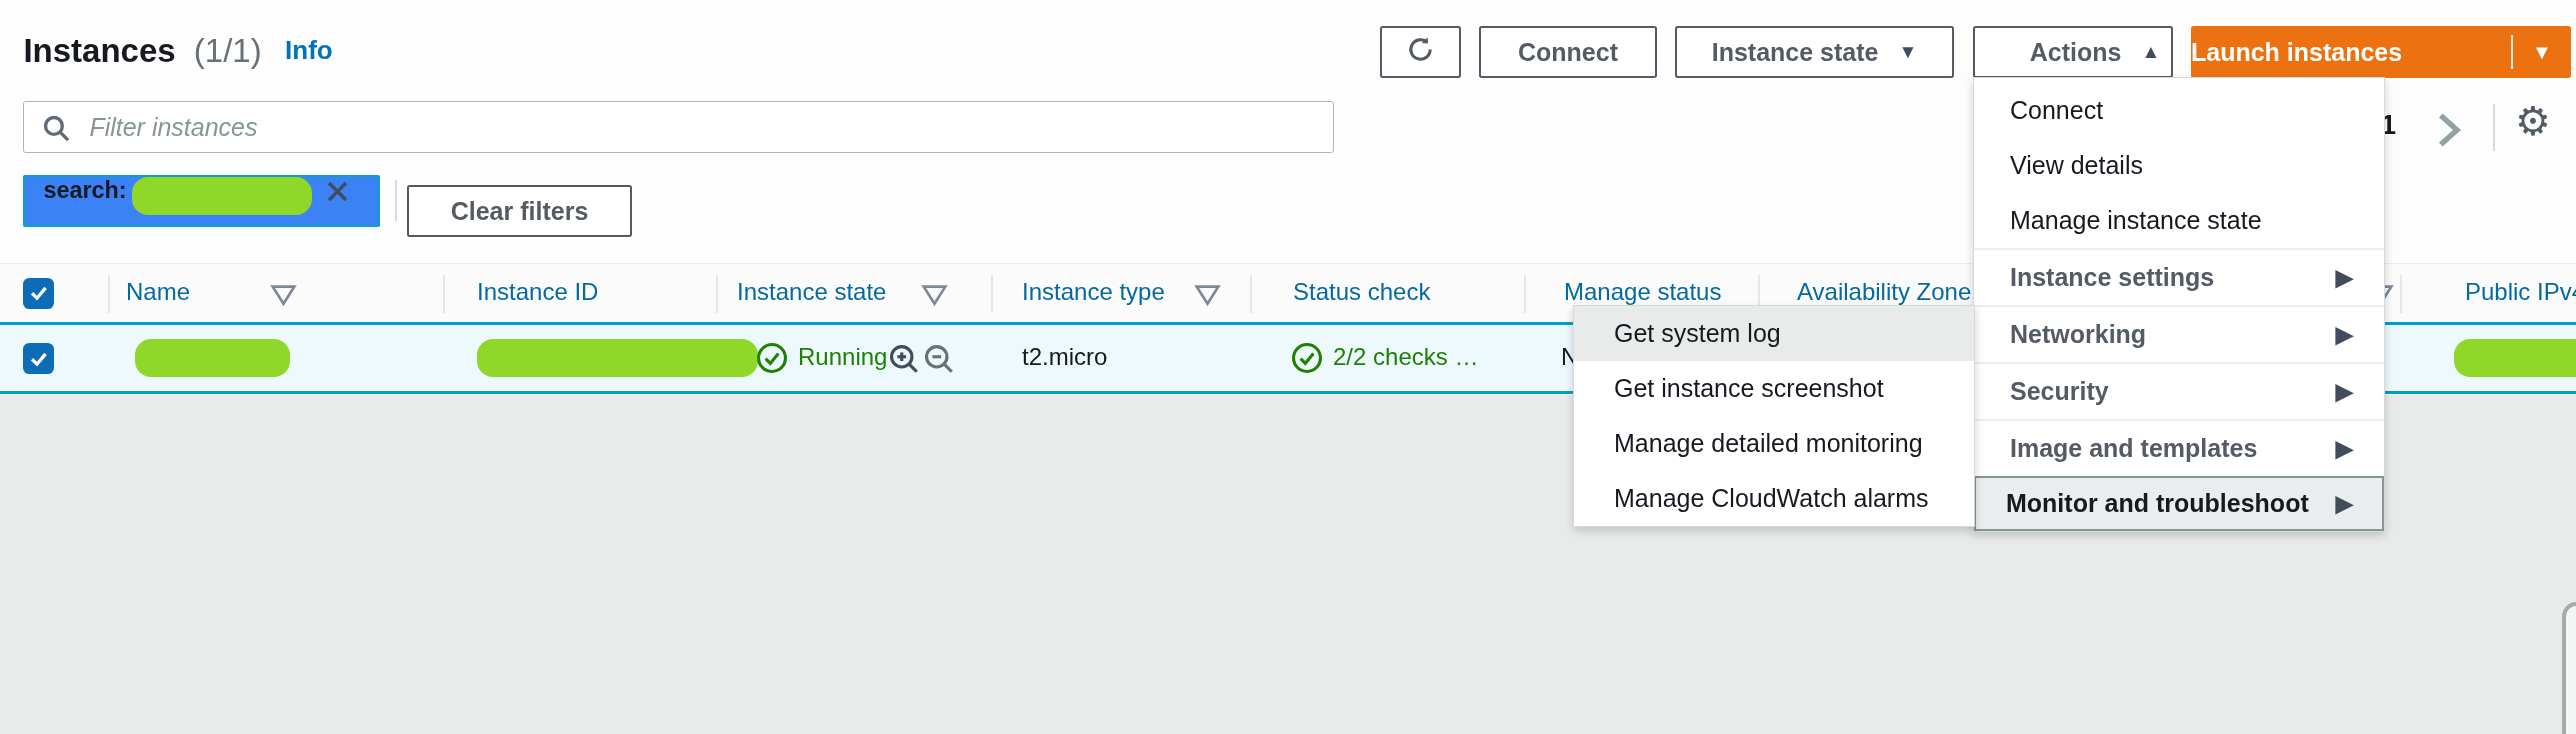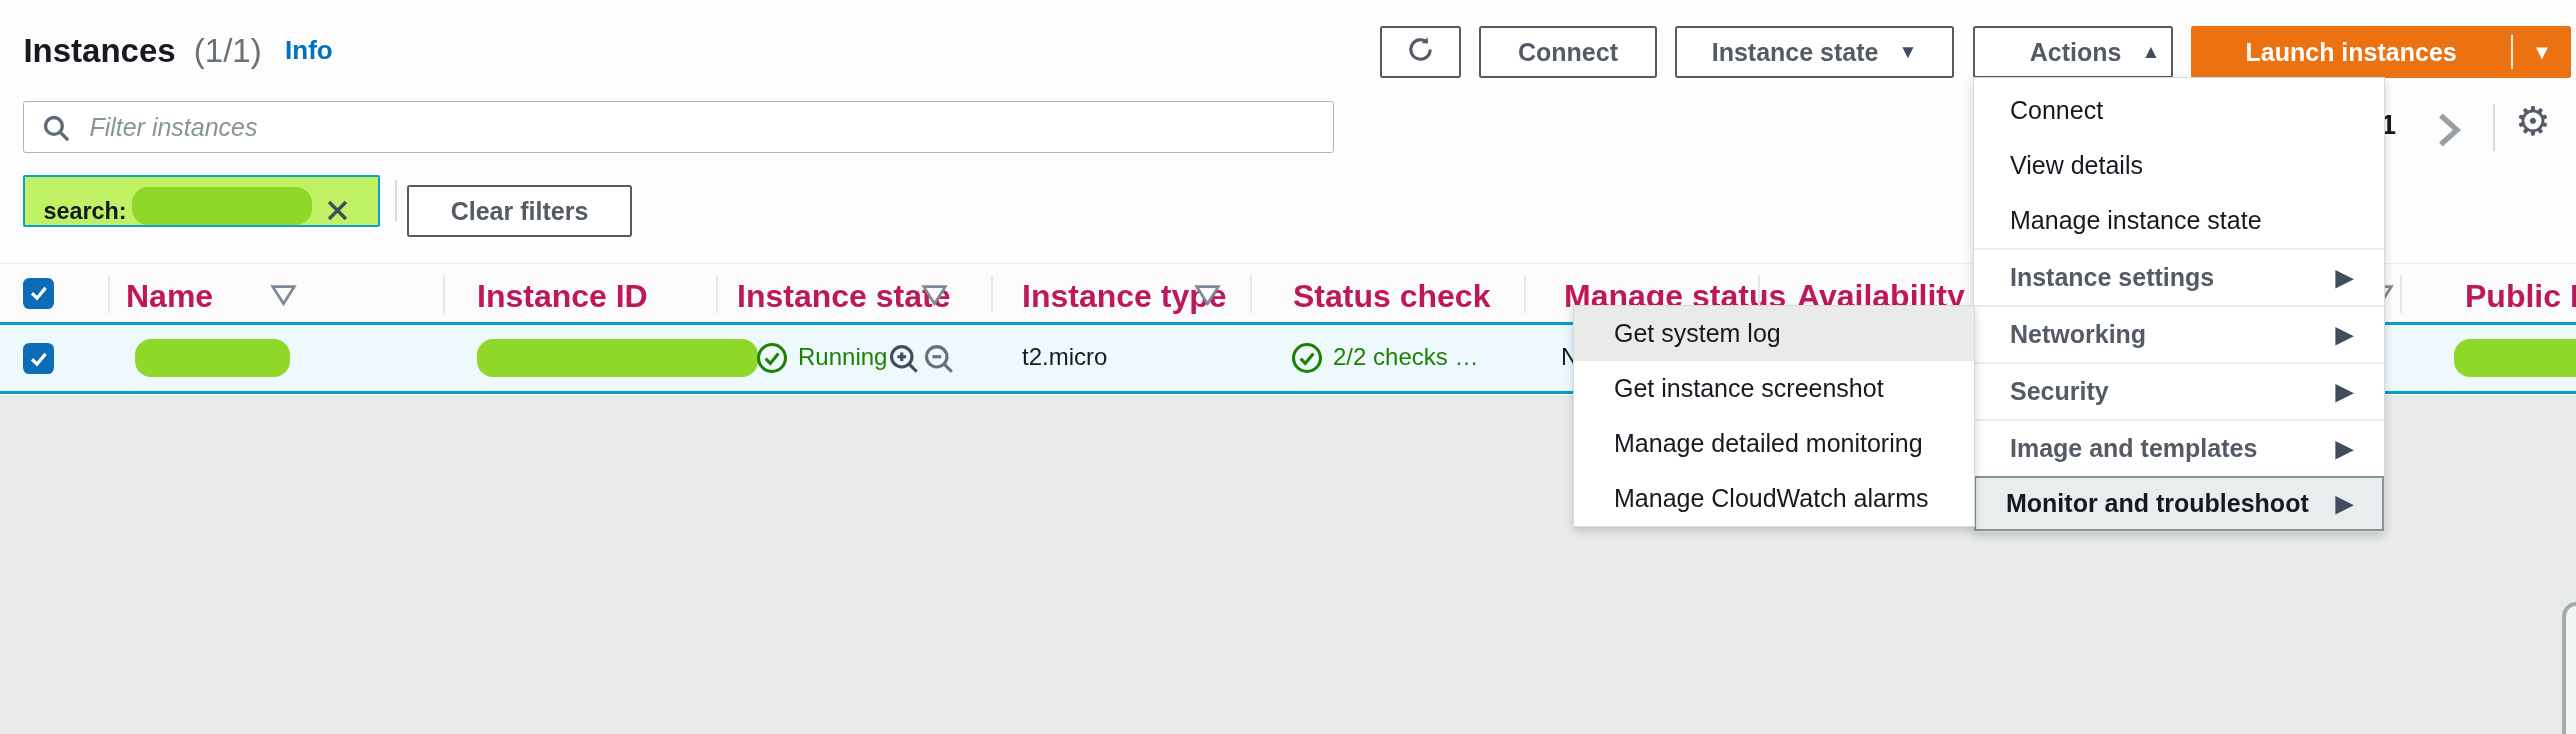--- a/index.html
+++ b/index.html
@@ -32,52 +32,52 @@
   
   .btn{position:absolute;top:26px;height:52px;box-sizing:border-box;background:#fff;
     border:2.3px solid var(--slate);border-radius:2.7px;color:var(--slate);
     font-weight:700;font-size:25px;display:flex;align-items:center;justify-content:center;cursor:pointer;}
   .btn .caret{font-size:19px;margin-left:20px;color:#414d5c;}
   .btn-refresh{left:1380px;width:81px;}
   .btn-connect{left:1479px;width:178px;}
   .btn-state{left:1675px;width:279px;}
   .btn-actions{left:1973px;width:200px;padding-left:44px;}
   .btn-launch{left:2191px;width:380px;border:none;background:var(--accent-orange);color:#fff;padding:0;}
-  .btn-launch .main{flex:1 1 auto;text-align:center;}
+  .btn-launch .main{flex:1 1 auto;}
   .btn-launch .split{width:1.8px;height:34px;background:rgba(255,255,255,.85);}
   .btn-launch .caret-box{width:58px;text-align:center;font-size:20px;}
 
   
   .filter-input{position:absolute;left:23.4px;top:101px;width:1311px;height:52px;box-sizing:border-box;
     border:1.8px solid #aab7b8;border-radius:2.7px;background:#fff;font-size:25px;color:var(--ink);
     padding:0 18px 0 65px;font-family:"Liberation Sans",sans-serif;outline:none;}
   .filter-input::placeholder{font-style:italic;color:#879596;}
   .search-icon{position:absolute;left:41px;top:113px;pointer-events:none;}
 
   .page-num{position:absolute;left:2381px;top:110px;font-size:27px;font-weight:700;color:var(--ink);}
   .page-next{position:absolute;left:2430px;top:110px;cursor:pointer;}
   .pg-divider{position:absolute;left:2493px;top:104px;width:1.8px;height:47px;background:#d5dbdb;}
   .gear-btn{position:absolute;left:2515px;top:101px;font-size:40px;color:var(--slate);cursor:pointer;line-height:1;}
 
   
   .search-tag{position:absolute;left:23.4px;top:175px;width:357px;height:52px;box-sizing:border-box;
-    border:2.3px solid #0aa2c9;border-radius:1.8px;background:#bef264;display:flex;align-items:flex-end;
+    border:2.3px solid #0aa2c9;border-radius:1.8px;background:#3b82f6;display:flex;align-items:flex-start;
     padding:0 12.6px 0 18px;}
   .search-tag .lbl{font-size:23.4px;font-weight:700;color:var(--ink);}
   .tag-blob{width:180px;height:38px;border-radius:16px;background:var(--redaction-green);margin:0 10.8px 0 5.4px;}
   .tag-close{cursor:pointer;display:flex;align-items:center;}
   .tag-sep{position:absolute;left:395px;top:180px;width:1.8px;height:41px;background:#d5dbdb;}
   .btn-clear{left:407px;top:174px;width:225px;position:absolute;height:52px;box-sizing:border-box;background:#fff;
     border:2.3px solid var(--slate);border-radius:2.7px;color:var(--slate);font-weight:700;font-size:25px;
     display:flex;align-items:center;justify-content:center;cursor:pointer;margin-top:11px;}
 
   
   .thead{position:absolute;left:0;top:263px;width:2576px;height:59px;background:#fbfbfb;
     border-top:1.8px solid var(--divider);box-sizing:border-box;}
-  .th-label{position:absolute;top:14.4px;font-size:32px;font-weight:700;color:#be185d;white-space:nowrap;}
+  .th-label{position:absolute;top:14.4px;font-size:24px;font-weight:400;color:#0369a1;white-space:nowrap;}
   .col-divider{position:absolute;top:10.8px;width:1.8px;height:38px;background:#e4e7e7;}
   .filter-tri{position:absolute;top:20px;cursor:pointer;}
   .checkbox{position:absolute;width:31px;height:31px;border-radius:6.3px;background:var(--checkbox-blue);
     display:flex;align-items:center;justify-content:center;cursor:pointer;}
 
   .trow{position:absolute;left:0;top:322px;width:2576px;height:72px;box-sizing:border-box;
     background:var(--selected-row-bg);border-top:3.6px solid var(--selected-row-border);
     border-bottom:3.6px solid var(--selected-row-border);}
   .blob{position:absolute;height:38px;border-radius:16px;background:var(--redaction-green);top:13.5px;}
   .cell-text{position:absolute;top:18px;font-size:24px;color:var(--ink);white-space:nowrap;}

